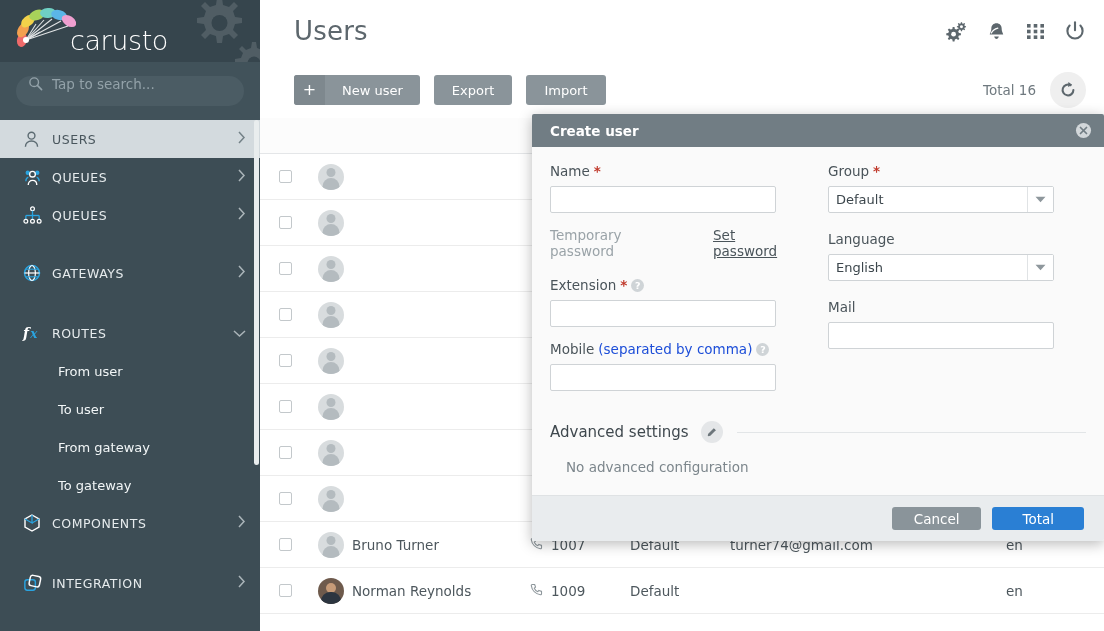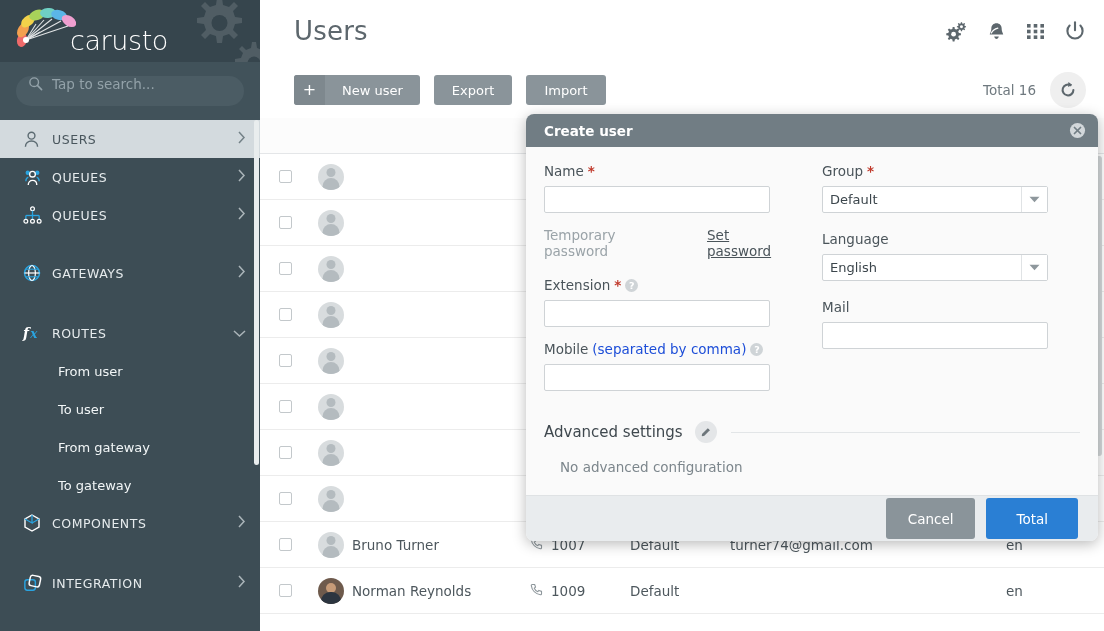--- a/index.html
+++ b/index.html
@@ -132,22 +132,22 @@
                   background:#b4bbbf; transform:translateX(-50%); }
   .avatar .body { position:absolute; left:50%; top:14px; width:17px; height:13px; border-radius:9px 9px 0 0;
                   background:#b4bbbf; transform:translateX(-50%); }
   .avatar.photo .head { background:#c79b78; top:5px; width:10px; height:10px; }
   .avatar.photo .body { background:#2c3540; top:14px; width:20px; }
   .tbl-scroll {
     position: absolute; right: 2px; top: 38px; width: 6px; height: 300px;
     background: #d4d8da; border-radius: 3px;
   }
   .modal {
-    position: absolute; left: 266px; top: 114px; width: 572px;
-    border-radius: 8px; overflow: hidden;
+    position: absolute; left: 272px; top: 114px; width: 572px;
+    border-radius: 2px; overflow: hidden;
     box-shadow: 0 3px 14px rgba(0,0,0,.28);
     background: #fafafa;
   }
   .modal-head {
     height: 33px; background: #717d84; display: flex; align-items: center;
     padding: 0 12px 0 18px;
   }
   .modal-title { color: #fff; font-size: 13.5px; font-family: "DejaVu Sans", sans-serif; font-weight: 700; }
   .modal-close { margin-left: auto; cursor: pointer; display: flex; }
   .modal-body {
@@ -202,21 +202,21 @@
   .adv-line { flex: 1; height: 1px; background: #e2e5e7; margin-left: 14px; }
   .adv-note {
     color: #7c868c; font-size: 13.5px; font-family: "DejaVu Sans", sans-serif;
     padding: 16px 18px 20px 34px;
   }
   .modal-foot {
     height: 46px; background: #e9ecee; border-top: 1px solid #dfe2e4;
     display: flex; align-items: center; justify-content: flex-end; gap: 11px; padding-right: 20px;
   }
   .mbtn {
-    height: 41px; border: none; border-radius: 3px; color: #fff; cursor: pointer;
+    height: 23px; border: none; border-radius: 3px; color: #fff; cursor: pointer;
     font-size: 13.5px; font-family: "DejaVu Sans", sans-serif; padding: 0 22px;
   }
   .mbtn.cancel { background: #8a949a; }
   .mbtn.save { background: #2a7fd4; padding: 0 30px; }
 </style>
 </head>
 <body>
 
 <div class="app">
 

